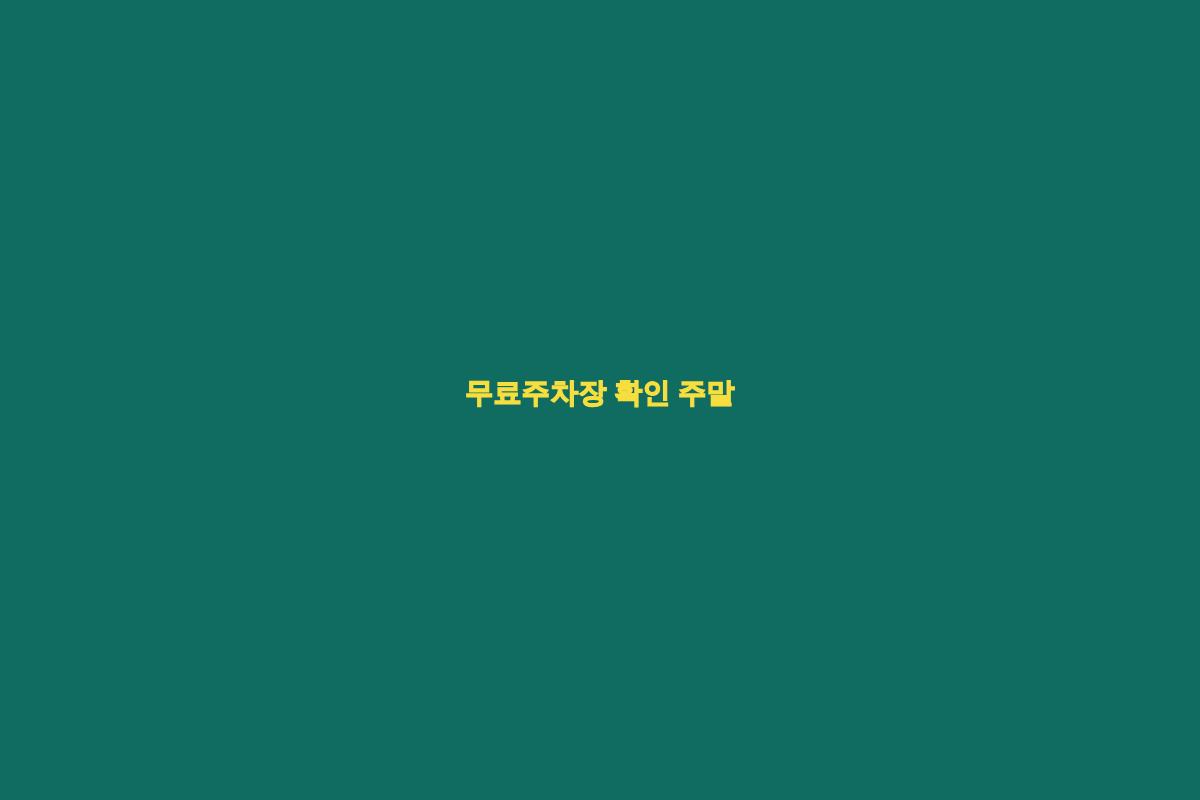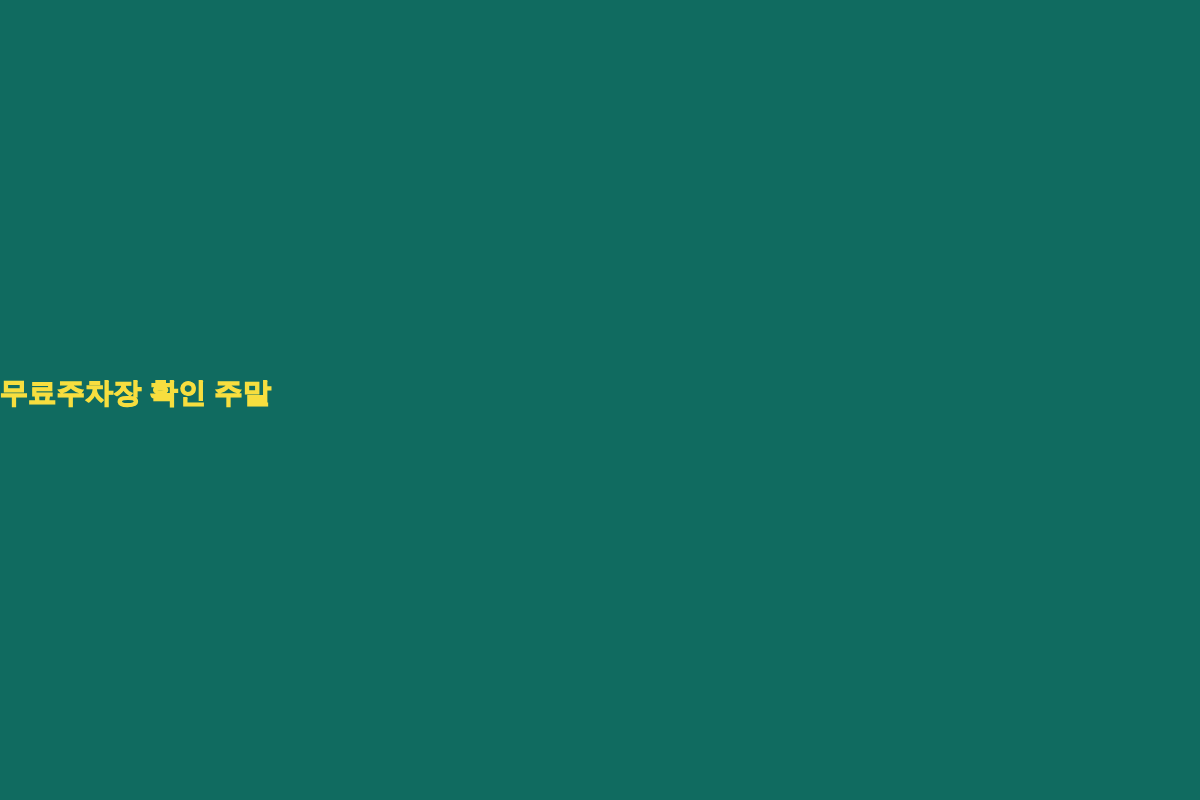--- a/index.html
+++ b/index.html
@@ -36,23 +36,23 @@
     align-items: center;
     justify-content: center;
     width: 100%;
     
     transform: translateY(-7px);
   }
 
   .headline-line {
     display: block;
     width: 100%;
-    text-align: left;
+    text-align: center;
     color: #f7de3f;
-    font-family: Liberation Sans, sans-serif;
+    font-family: Liberation Serif, serif;
     font-weight: 700;
     font-size: 104px;
     line-height: 1.33;
     letter-spacing: 0.012em;
     white-space: nowrap;
     
     paint-order: stroke fill;
     -webkit-text-stroke: 5px #f7de3f;
     text-rendering: optimizeLegibility;
   }

